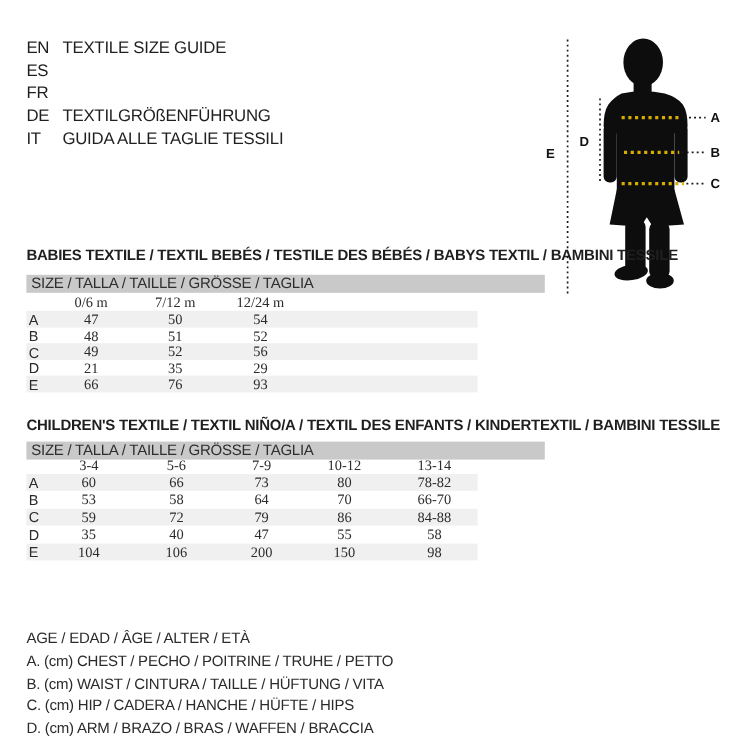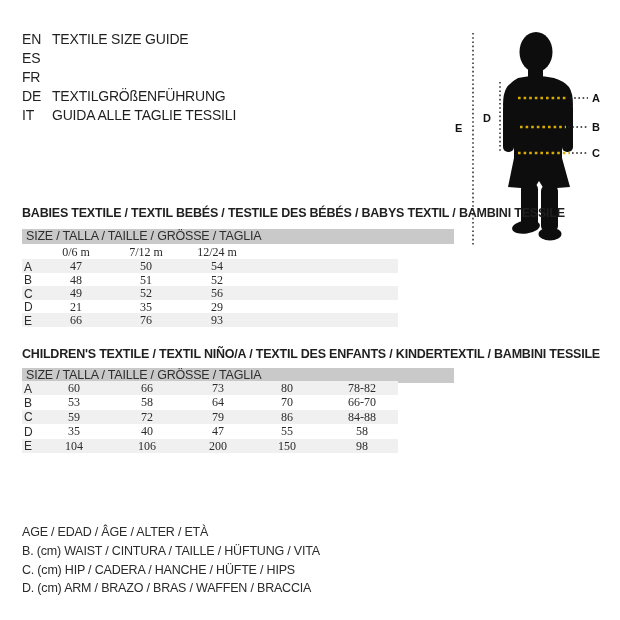--- a/index.html
+++ b/index.html
@@ -132,20 +132,28 @@
     <span class="rlabel">E</span>
     <span class="cell">66</span>
     <span class="cell">76</span>
     <span class="cell">93</span>
   </div>
 </div>
 
 <div class="abs tbl-title" style="top:347px;">CHILDREN'S TEXTILE / TEXTIL NIÑO/A / TEXTIL DES ENFANTS / KINDERTEXTIL / BAMBINI TESSILE</div>
 <div class="abs size-bar" style="top:368px;">SIZE / TALLA / TAILLE / GRÖSSE / TAGLIA</div>
 <div class="abs tbl children" style="top:381px;">
+  <div class="grid-row hdr" style="height:14px;">
+    <span class="rlabel"></span>
+    <span class="cell">3-4</span>
+    <span class="cell">5-6</span>
+    <span class="cell">7-9</span>
+    <span class="cell">10-12</span>
+    <span class="cell">13-14</span>
+  </div>
   <div class="grid-row shade">
     <span class="rlabel">A</span>
     <span class="cell">60</span>
     <span class="cell">66</span>
     <span class="cell">73</span>
     <span class="cell">80</span>
     <span class="cell">78-82</span>
   </div>
   <div class="grid-row">
     <span class="rlabel">B</span>
@@ -176,16 +184,17 @@
     <span class="cell">104</span>
     <span class="cell">106</span>
     <span class="cell">200</span>
     <span class="cell">150</span>
     <span class="cell">98</span>
   </div>
 </div>
 
 <div class="abs legend">
   <div>AGE / EDAD / ÂGE / ALTER / ETÀ</div>
+  <div>A. (cm) CHEST / PECHO / POITRINE / TRUHE / PETTO</div>
   <div>B. (cm) WAIST / CINTURA / TAILLE / HÜFTUNG / VITA</div>
   <div>C. (cm) HIP / CADERA / HANCHE / HÜFTE / HIPS</div>
   <div>D. (cm) ARM / BRAZO / BRAS / WAFFEN / BRACCIA</div>
 </div>
 
 </body></html>

